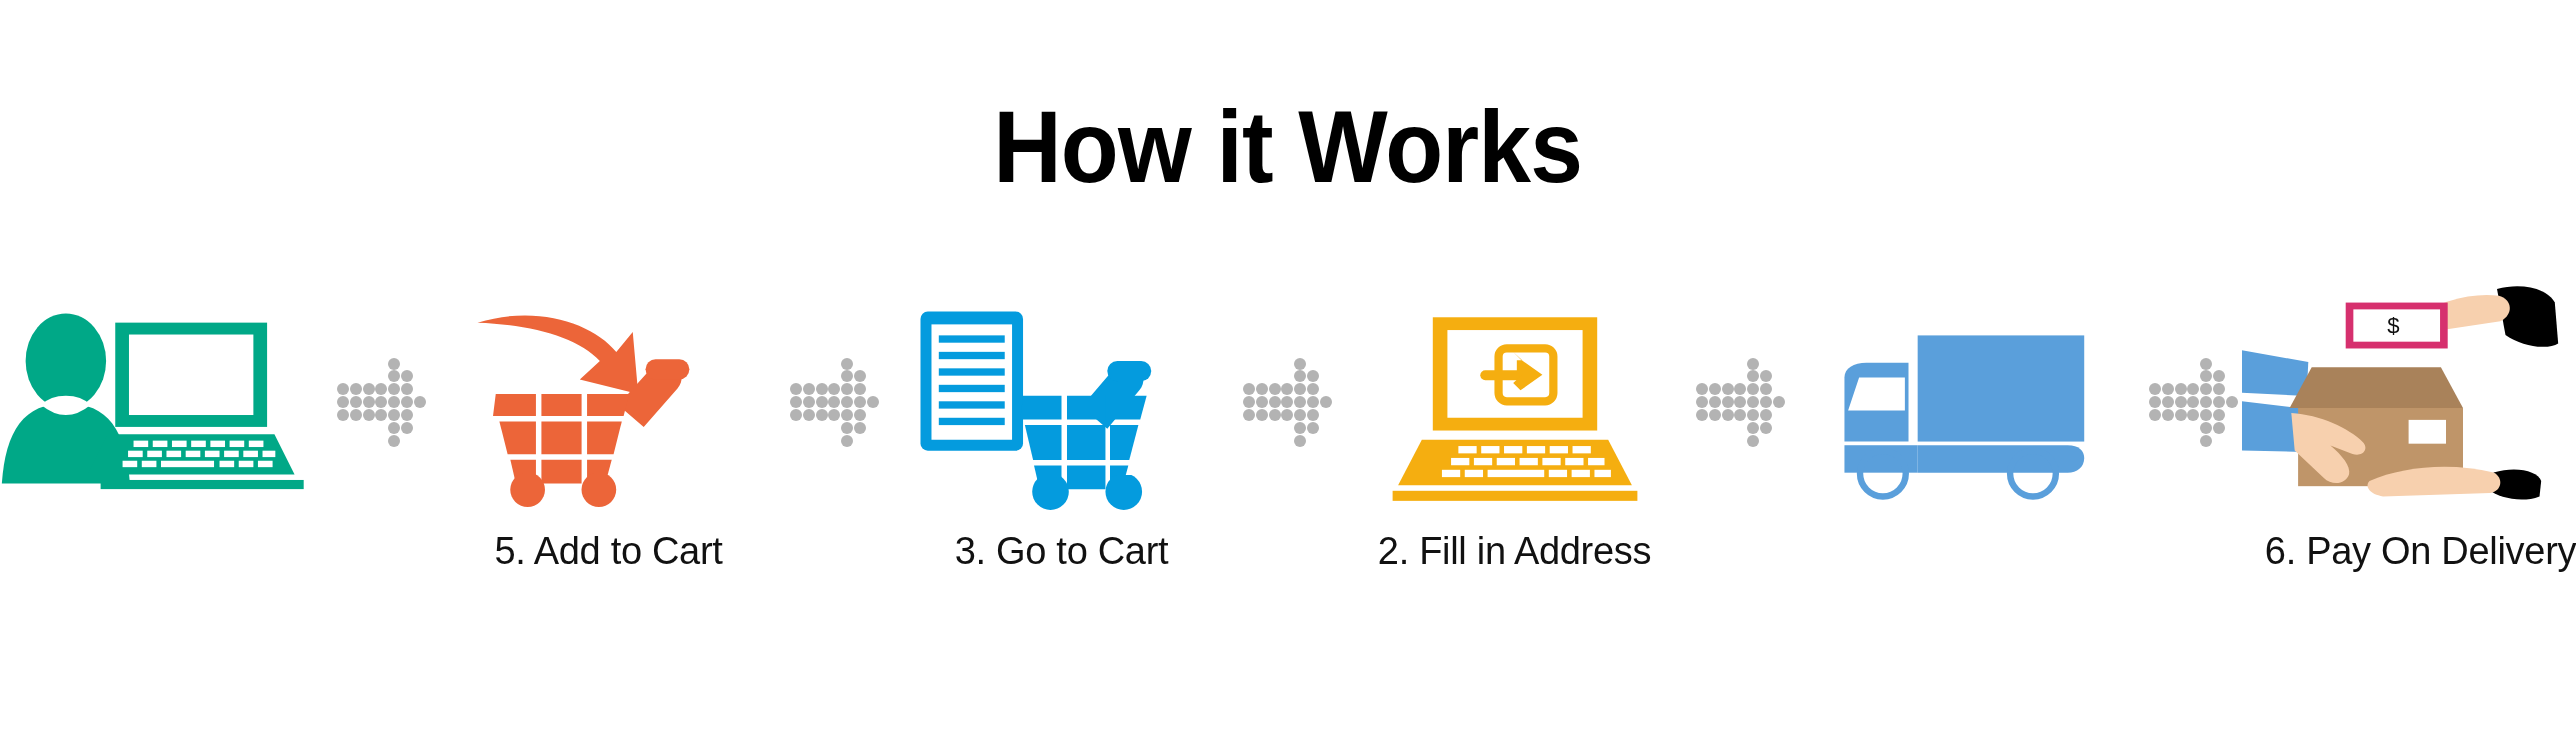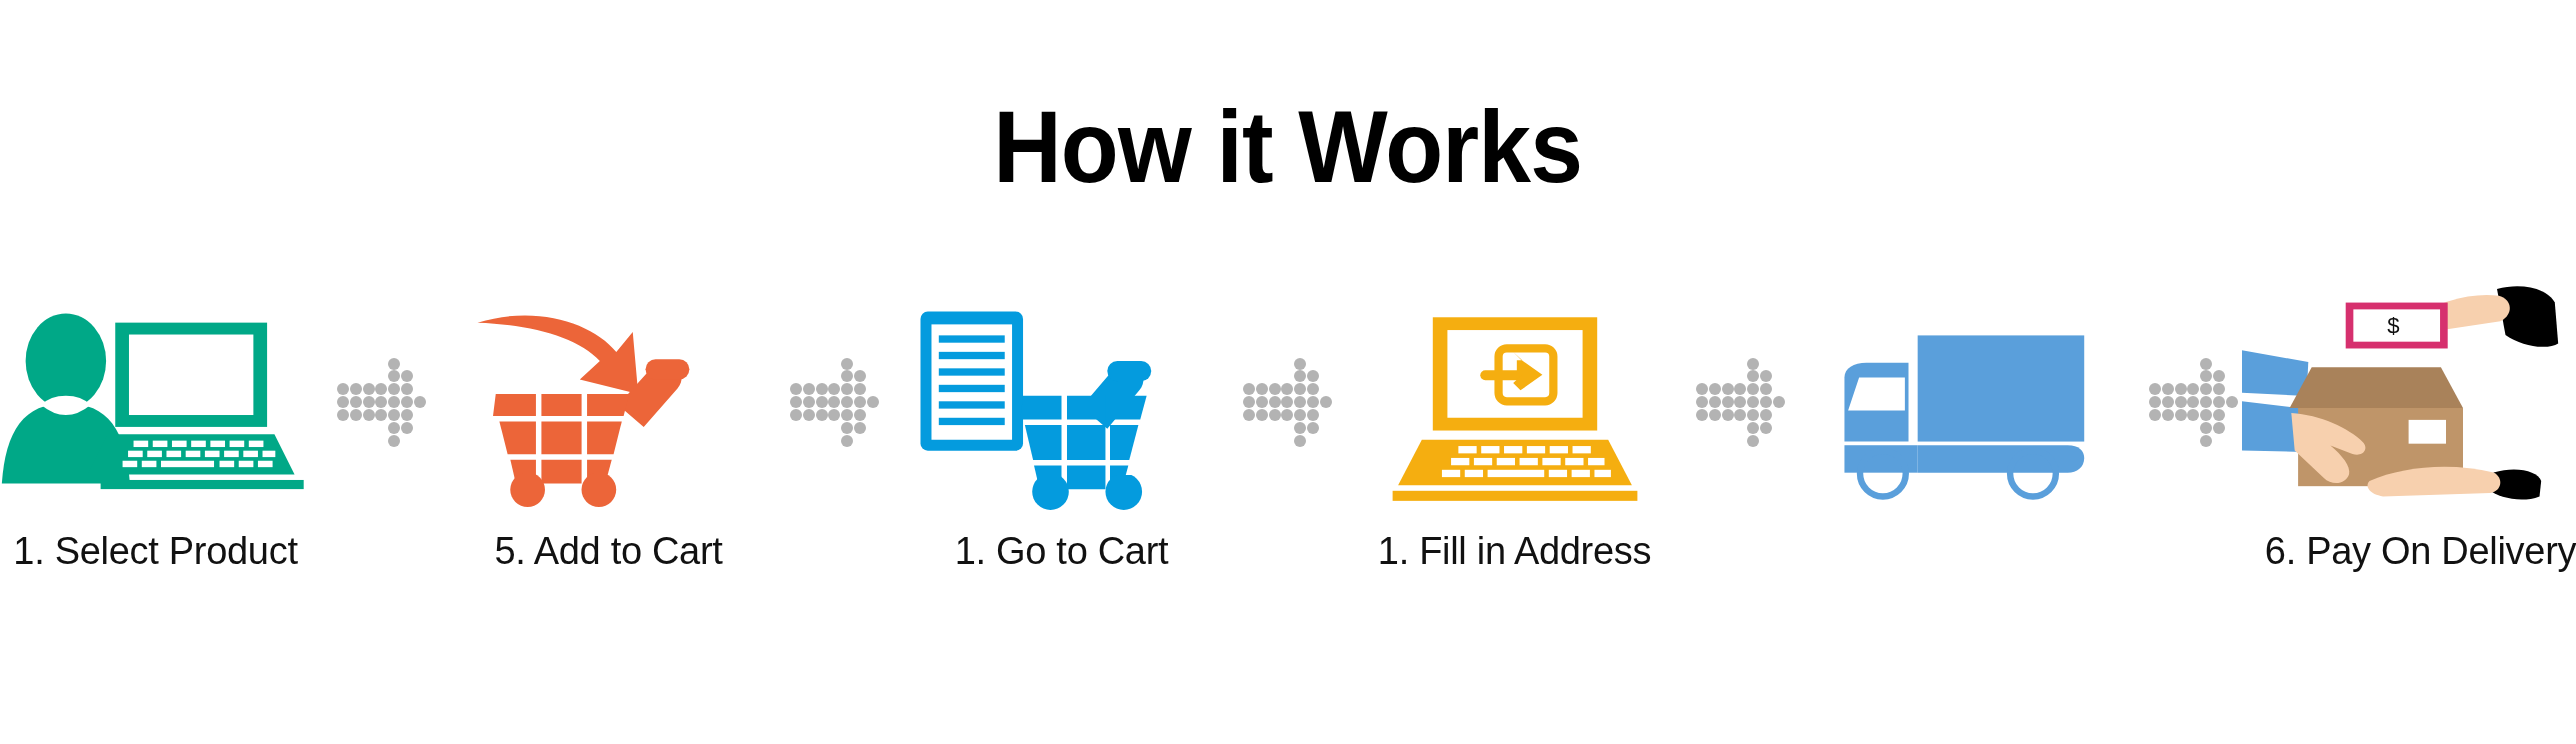--- a/index.html
+++ b/index.html
@@ -125,21 +125,20 @@
             <rect x="134" y="169" width="16" height="7"></rect>
               <rect x="155" y="169" width="16" height="7"></rect>
             <rect x="176" y="169" width="58" height="7"></rect>
             <rect x="240" y="169" width="16" height="7"></rect>
               <rect x="261" y="169" width="16" height="7"></rect>
             <rect x="282" y="169" width="16" height="7"></rect>
           </g>
           <rect x="110" y="190" width="222" height="10" fill="#00a887"></rect>
         </svg>
       </div>
-      <div class="label">1. Select Product</div>
     </div>
 
     <div class="sep">
       <div class="dotgrid">
         <i style="left:51px;top:0px"></i>
         <i style="left:51px;top:12.8px"></i>
           <i style="left:64px;top:12.8px"></i>
         <i style="left:0px;top:25.6px"></i>
           <i style="left:12.8px;top:25.6px"></i>
           <i style="left:25.6px;top:25.6px"></i>
@@ -254,21 +253,21 @@
             <path d="M130 174 h30 v26 h-24 z"></path>
             <path d="M166 174 h42 v26 h-42 z"></path>
             <path d="M213 174 h20 l-7 26 h-13 z"></path>
           </g>
         </svg>
         <svg width="293" height="37" viewBox="0 0 320 40" style="position:absolute;bottom:-9.1px;left:32px">
           <circle cx="148" cy="18" r="20" fill="#049bde"></circle>
           <circle cx="228" cy="18" r="20" fill="#049bde"></circle>
         </svg>
       </div>
-      <div class="label">1. Go to Cart</div>
+      <div class="label">3. Go to Cart</div>
     </div>
 
     <div class="sep">
       <div class="dotgrid">
         <i style="left:51px;top:0px"></i>
         <i style="left:51px;top:12.8px"></i>
           <i style="left:64px;top:12.8px"></i>
         <i style="left:0px;top:25.6px"></i>
           <i style="left:12.8px;top:25.6px"></i>
           <i style="left:25.6px;top:25.6px"></i>
@@ -322,21 +321,21 @@
             <rect x="70" y="179" width="20" height="8"></rect>
               <rect x="95" y="179" width="20" height="8"></rect>
             <rect x="120" y="179" width="62" height="8"></rect>
             <rect x="187" y="179" width="20" height="8"></rect>
               <rect x="212" y="179" width="20" height="8"></rect>
             <rect x="237" y="179" width="18" height="8"></rect>
           </g>
           <rect x="16" y="202" width="268" height="11" fill="#f5ae10"></rect>
         </svg>
       </div>
-      <div class="label">1. Fill in Address</div>
+      <div class="label">2. Fill in Address</div>
     </div>
 
     <div class="sep">
       <div class="dotgrid">
         <i style="left:51px;top:0px"></i>
         <i style="left:51px;top:12.8px"></i>
           <i style="left:64px;top:12.8px"></i>
         <i style="left:0px;top:25.6px"></i>
           <i style="left:12.8px;top:25.6px"></i>
           <i style="left:25.6px;top:25.6px"></i>

